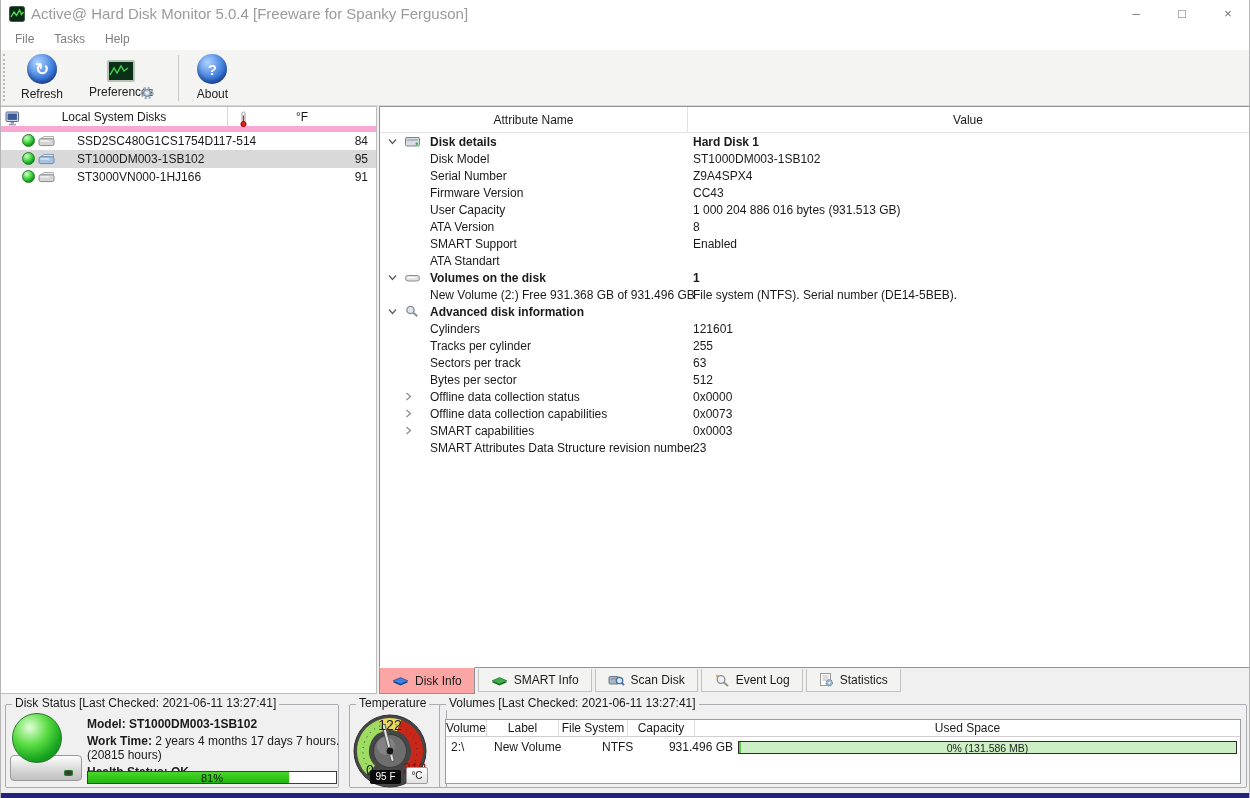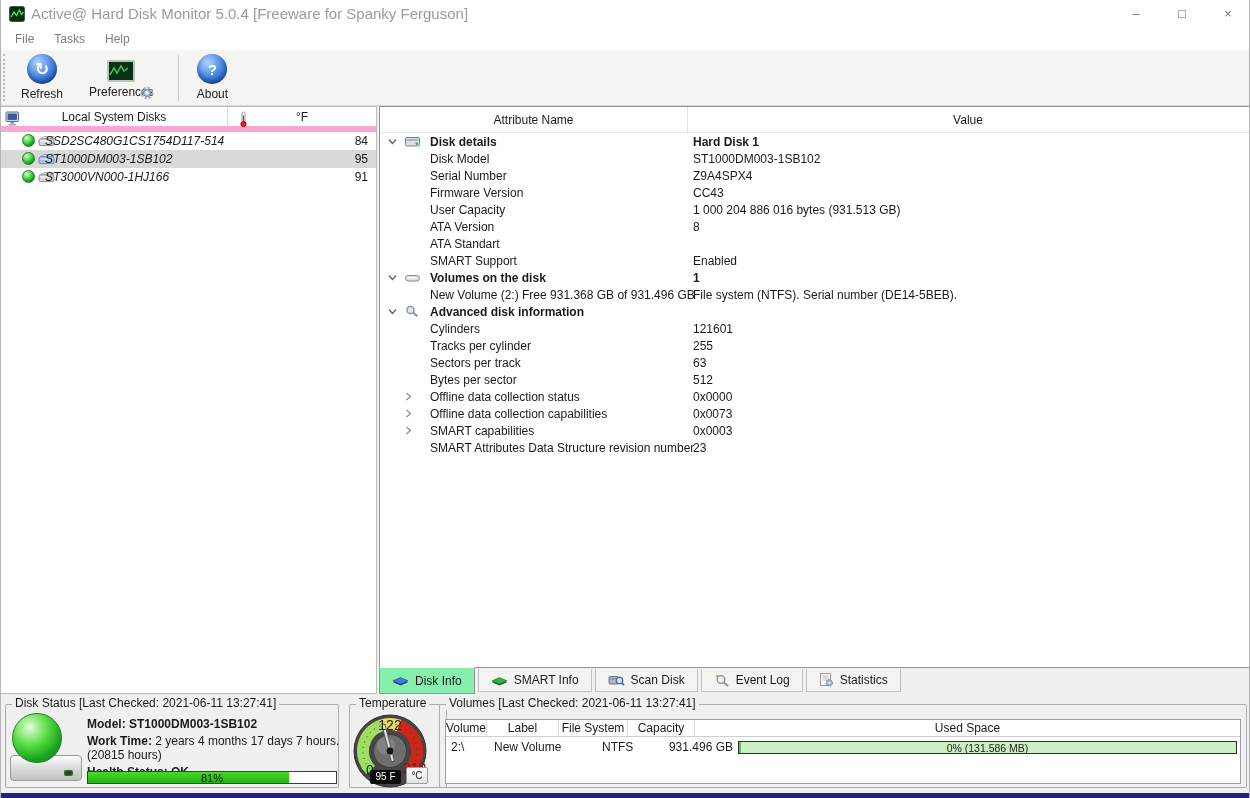--- a/index.html
+++ b/index.html
@@ -33,39 +33,39 @@
   #disk-list { position:absolute; left:0; top:106px; width:376px; height:588px; background:#fff; border:1px solid #bcbcbc; border-left:none; }
   #disk-list-header { height:25px; border-bottom:6px solid #f9a8d4; display:flex; }
   .dl-h-main { width:227px; position:relative; display:flex; align-items:center; justify-content:center; border-right:1px solid #d8d8d8; }
   .dl-h-main .comp-ic { position:absolute; left:4px; top:4px; }
   .dl-h-temp { flex:1; position:relative; display:flex; align-items:center; justify-content:center; }
   .dl-h-temp .thermo-ic { position:absolute; left:10px; top:4px; }
   .dl-row { height:18px; display:flex; align-items:center; position:relative; }
   .dl-row.selected { background:#d9d9d9; }
   .dl-orb { position:absolute; left:21px; top:2px; width:13px; height:13px; border-radius:50%; background:radial-gradient(circle at 35% 28%, #d8ffd0, #46da46 42%, #0f9c1f 72%, #077013); border:1px solid #2a7a2a; }
   .dl-disk { position:absolute; left:37px; top:3px; }
-  .dl-model { position:absolute; left:44px; white-space:nowrap;font-style:italic; }
+  .dl-model { position:absolute; left:76px; white-space:nowrap; }
   .dl-temp { position:absolute; right:8px; }
   
   #attr-panel { position:absolute; left:378px; top:106px; width:871px; height:562px; background:#fff; border:1px solid #8f9296; }
   #attr-header { height:26px; border-bottom:1px solid #e3e3e3; position:relative; }
   #attr-header .col1 { position:absolute; left:0; top:0; width:307px; height:26px; line-height:26px; text-align:center; }
   #attr-header .col2 { position:absolute; left:307px; top:0; right:0; height:26px; line-height:26px; text-align:center; }
   #attr-header .vsep { position:absolute; left:307px; top:0; width:1px; height:26px; background:#e3e3e3; }
   .attr-row { height:17px; display:flex; align-items:center; white-space:nowrap; }
   .attr-name { width:307px; display:flex; align-items:center; padding-left:8px; flex:none; overflow:visible; }
   .attr-slot-a { width:17px; flex:none; display:flex; align-items:center; }
   .attr-slot-b { width:25px; flex:none; display:flex; align-items:center; }
   .attr-value { padding-left:6px; flex:1; }
   .attr-row.bold .attr-name span, .attr-row.bold .attr-value { font-weight:bold; }
   
   #tab-strip { position:absolute; left:378px; top:668px; width:871px; height:28px; display:flex; }
   .tab { display:flex; align-items:center; gap:6px; padding:0 12px; margin-right:3px; }
   .tab.inactive { margin-top:1px; height:23px; background:#f3f3f1; border:1px solid #c2c2c2; border-top:none; }
-  .tab.active { margin-top:-1px; height:27px; background:#86efac; border:1px solid #8f9296; border-top:1px solid #fff; z-index:3; }
+  .tab.active { margin-top:-1px; height:27px; background:#fca5a5; border:1px solid #8f9296; border-top:1px solid #fff; z-index:3; }
   
   #bottombar { position:absolute; left:0; top:696px; width:1250px; height:102px; background:#f0f0f0; }
   .groupbox { position:absolute; border:1px solid #abadb3; border-radius:2px; }
   .gb-legend { position:absolute; top:-9px; left:6px; background:#f0f0f0; padding:0 3px; white-space:nowrap; }
   #gb-status { left:4px; top:8px; width:334px; height:84px; }
   #gb-temp   { left:348px; top:8px; width:98px; height:84px; }
   #gb-volumes{ left:438px; top:8px; width:808px; height:84px; }
   
   #ds-art { position:absolute; left:2px; top:8px; width:76px; height:70px; }
   #ds-drive { position:absolute; left:2px; bottom:2px; width:72px; height:26px; border-radius:4px; background:linear-gradient(#fdfdfd,#d9d9d9 55%,#bfbfbf); border:1px solid #9a9a9a; }
@@ -283,31 +283,31 @@
           <span class="attr-slot-a"></span>
           <span class="attr-slot-b"></span>
           <span>ATA Version</span>
         </div>
         <div class="attr-value">8</div>
       </div>
       <div class="attr-row">
         <div class="attr-name">
           <span class="attr-slot-a"></span>
           <span class="attr-slot-b"></span>
+          <span>SMART Support</span>
+        </div>
+        <div class="attr-value">Enabled</div>
+      </div>
+      <div class="attr-row">
+        <div class="attr-name">
+          <span class="attr-slot-a"></span>
+          <span class="attr-slot-b"></span>
           <span>ATA Standart</span>
         </div>
         <div class="attr-value"></div>
-      </div>
-      <div class="attr-row">
-        <div class="attr-name">
-          <span class="attr-slot-a"></span>
-          <span class="attr-slot-b"></span>
-          <span>SMART Support</span>
-        </div>
-        <div class="attr-value">Enabled</div>
       </div>
       <div class="attr-row bold">
         <div class="attr-name">
           <span class="attr-slot-a">
             <span class="ic">
               <svg width="9" height="7" viewBox="0 0 9 7">
                 <polyline points="1,1.5 4.5,5.5 8,1.5" fill="none" stroke="#5f5f5f" stroke-width="1.3"></polyline>
               </svg>
             </span>
           </span>

